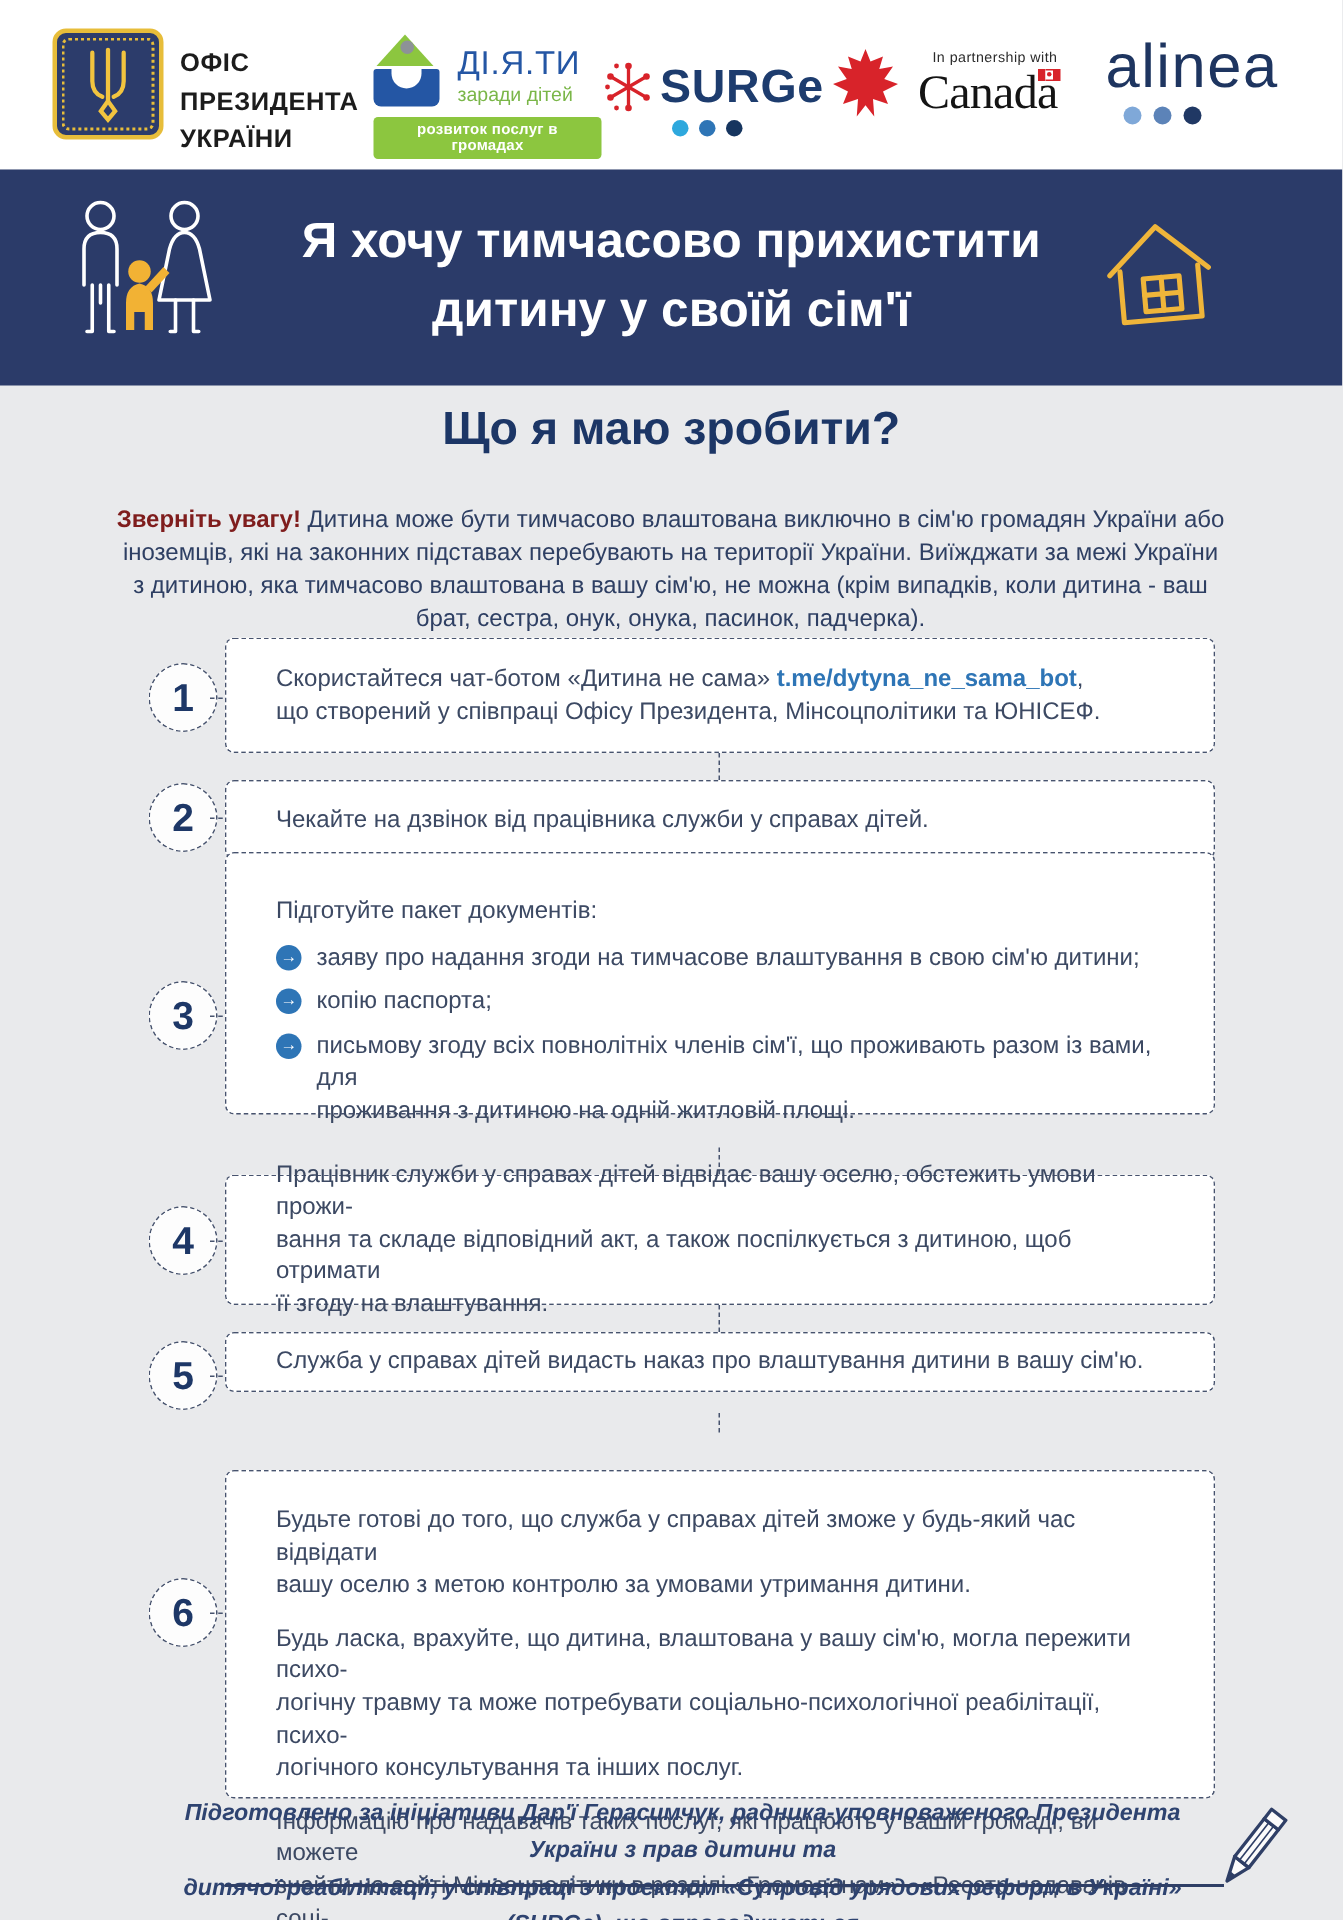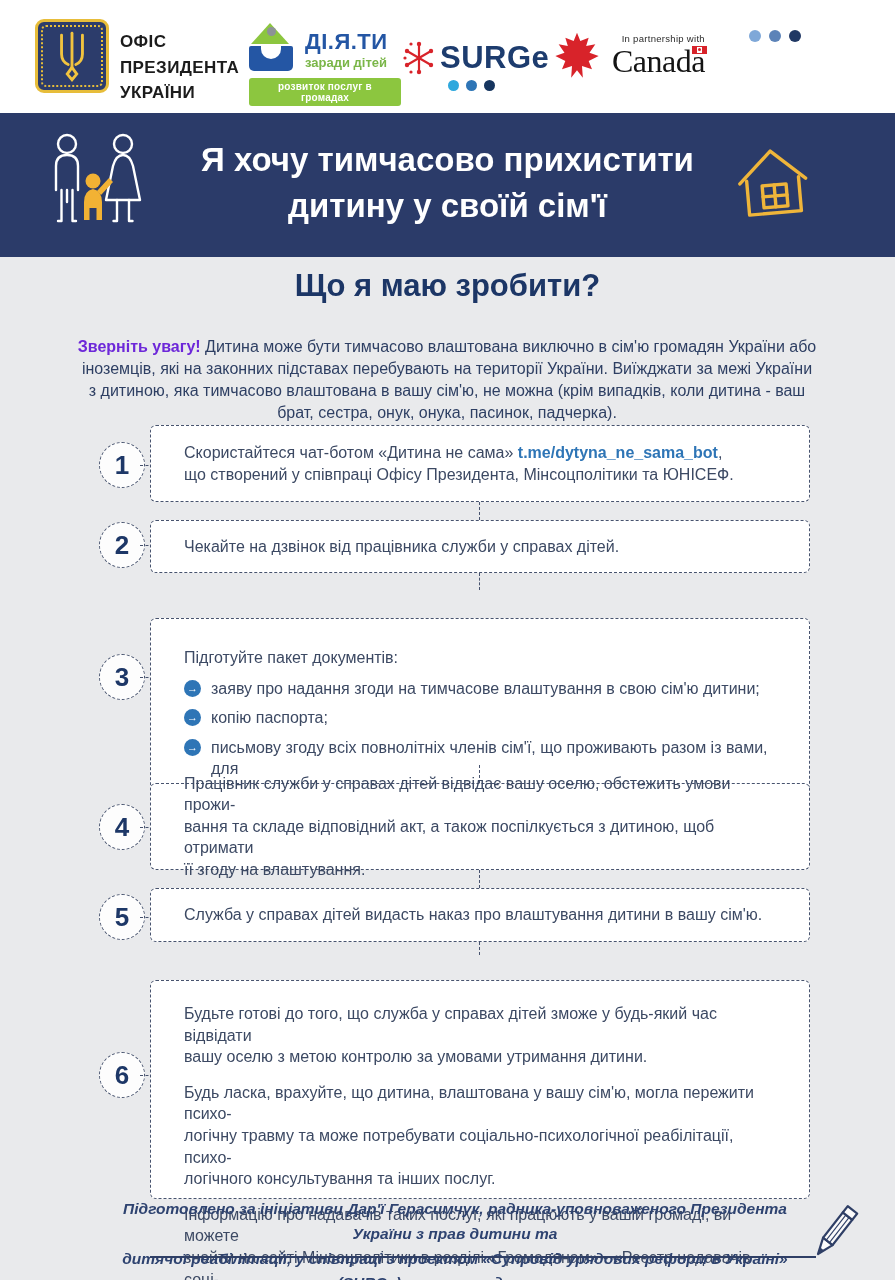--- a/index.html
+++ b/index.html
@@ -15,22 +15,22 @@
         font-size:17px;font-weight:600;color:#1c1c1c;line-height:1.5;letter-spacing:.4px;white-space:pre-line;}
   .diyaty{position:absolute;left:249px;top:23px;width:152px;}
   .diyaty-top{display:flex;align-items:flex-end;}
   .d-icon{position:relative;width:48px;height:50px;}
   .d-roof{position:absolute;left:2px;top:0;width:0;height:0;border-left:19px solid transparent;
         border-right:19px solid transparent;border-bottom:21px solid #8cc63f;}
   .d-base{position:absolute;left:0;top:23px;width:44px;height:25px;background:#2456a4;border-radius:2px 2px 5px 5px;}
   .d-notch{position:absolute;left:12px;top:0;width:20px;height:13px;background:#ffffff;border-radius:0 0 10px 10px;}
   .d-dot{position:absolute;left:18px;top:4px;width:9px;height:9px;border-radius:50%;background:#8d9297;}
   .d-texts{margin-left:8px;padding-bottom:2px;}
-  .d-title{font-size:22px;font-weight:bold;color:#2456a4;letter-spacing:.5px;line-height:1;}
-  .d-sub{font-size:13px;font-weight:bold;color:#7ab648;line-height:1.2;margin-top:2px;}
+  .d-title{font-size:22px;font-weight:normal;color:#2456a4;letter-spacing:.5px;line-height:1;}
+  .d-sub{font-size:13px;font-weight:normal;color:#7ab648;line-height:1.2;margin-top:2px;}
   .d-tag{margin-top:5px;background:#8cc63f;color:#ffffff;font-size:10px;font-weight:bold;
         text-align:center;border-radius:3px;padding:3px 4px;letter-spacing:.2px;}
   .surge{position:absolute;left:402px;top:40px;}
   .surge-row{display:flex;align-items:center;}
   .surge-text{font-size:31px;font-weight:600;color:#1d3c6e;letter-spacing:.5px;margin-left:4px;}
   .surge-dots{display:flex;gap:7px;margin:4px 0 0 46px;}
   .surge-dots i{width:11px;height:11px;border-radius:50%;}
   .canada{position:absolute;left:552px;top:28px;display:flex;align-items:center;}
   .canada-right{margin-left:10px;position:relative;}
   .partnership{font-size:9.5px;color:#2b2b2b;text-align:right;letter-spacing:.3px;}
@@ -49,21 +49,21 @@
   .banner{position:absolute;left:0;top:113px;width:895px;height:144px;background:#2b3b69;}
   .family-icon{position:absolute;left:42px;top:10px;}
   .house-icon{position:absolute;left:730px;top:28px;}
   .banner-title{position:absolute;left:130px;right:130px;top:24px;text-align:center;color:#ffffff;
         font-size:33px;font-weight:bold;line-height:1.4;white-space:pre-line;}
   
   .heading{position:absolute;left:0;top:268px;width:895px;text-align:center;color:#1c3666;
         font-size:31px;font-weight:bold;}
   .notice{position:absolute;left:57px;top:320px;width:780px;text-align:center;color:#2e3f63;
         font-size:16px;line-height:1.38;white-space:pre-line;}
-  .notice b{color:#6d28d9;}
+  .notice b{color:#7f1d1d;}
   .box{position:absolute;left:150px;width:660px;background:#ffffff;border:1.6px dashed #47536e;
         border-radius:6px;box-sizing:border-box;color:#3c4963;font-size:16px;line-height:1.35;}
   .box .line{white-space:pre-line;}
   .vcenter{display:flex;align-items:center;padding:0 28px 0 33px;}
   .num{position:absolute;left:99px;width:46px;height:46px;border:1.6px dashed #47536e;border-radius:50%;
         background:#fdfdfd;box-sizing:border-box;display:flex;align-items:center;justify-content:center;
         font-size:26px;font-weight:bold;color:#1d3767;}
   .hdash{position:absolute;width:14px;border-top:1.6px dashed #47536e;}
   .vdash{position:absolute;left:479px;border-left:1.6px dashed #47536e;}
   .link{color:#2e75b6;font-weight:bold;text-decoration:none;cursor:pointer;}
@@ -160,20 +160,21 @@
               <i class="white">
                 <b></b>
               </i>
               <i class="red"></i>
           </span>
         </div>
       </div>
     </div>
 
     <div class="alinea">
+      <div class="alinea-text">alinea</div>
       <div class="alinea-dots">
         <i style="background:#7fa8d8"></i>
           <i style="background:#5c83b8"></i>
           <i style="background:#203864"></i>
       </div>
     </div>
   </div>
 
   <div class="banner">
     <svg class="family-icon" width="110" height="120" viewBox="0 0 110 110">
@@ -220,21 +221,21 @@
 
   <div class="num" style="top:522px">2</div>
   <div class="hdash" style="left:140px;top:545px"></div>
   <div class="box vcenter" style="top:520px;height:53px">
     <div class="line">Чекайте на дзвінок від працівника служби у справах дітей.</div>
   </div>
   <div class="vdash" style="top:573px;height:17px"></div>
 
   <div class="num" style="top:654px">3</div>
   <div class="hdash" style="left:140px;top:677px"></div>
-  <div class="box" style="top:618px;height:175px;padding:28px 28px 0 33px">
+  <div class="box" style="top:568px;height:175px;padding:28px 28px 0 33px">
     <div class="line">Підготуйте пакет документів:</div>
     <div class="bullets">
       <div class="bullet">
           <span class="b-icon">→</span>
           <span class="line">заяву про надання згоди на тимчасове влаштування в свою сім'ю дитини;</span>
         </div>
       <div class="bullet">
           <span class="b-icon">→</span>
           <span class="line">копію паспорта;</span>
         </div>
@@ -251,21 +252,21 @@
   <div class="hdash" style="left:140px;top:827px"></div>
   <div class="box vcenter" style="top:783px;height:87px">
     <div class="line">Працівник служби у справах дітей відвідає вашу оселю, обстежить умови прожи-
 вання та складе відповідний акт, а також поспілкується з дитиною, щоб отримати
 її згоду на влаштування.</div>
   </div>
   <div class="vdash" style="top:870px;height:18px"></div>
 
   <div class="num" style="top:894px">5</div>
   <div class="hdash" style="left:140px;top:917px"></div>
-  <div class="box vcenter" style="top:888px;height:54px">
+  <div class="box vcenter" style="top:888px;height:40px">
     <div class="line">Служба у справах дітей видасть наказ про влаштування дитини в вашу сім'ю.</div>
   </div>
   <div class="vdash" style="top:942px;height:13px"></div>
 
   <div class="num" style="top:1052px">6</div>
   <div class="hdash" style="left:140px;top:1075px"></div>
   <div class="box" style="top:980px;height:219px;padding:22px 28px 0 33px">
     <p class="p6">Будьте готові до того, що служба у справах дітей зможе у будь-який час відвідати
 вашу оселю з метою контролю за умовами утримання дитини.</p>
     <p class="p6">Будь ласка, врахуйте, що дитина, влаштована у вашу сім'ю, могла пережити психо-

